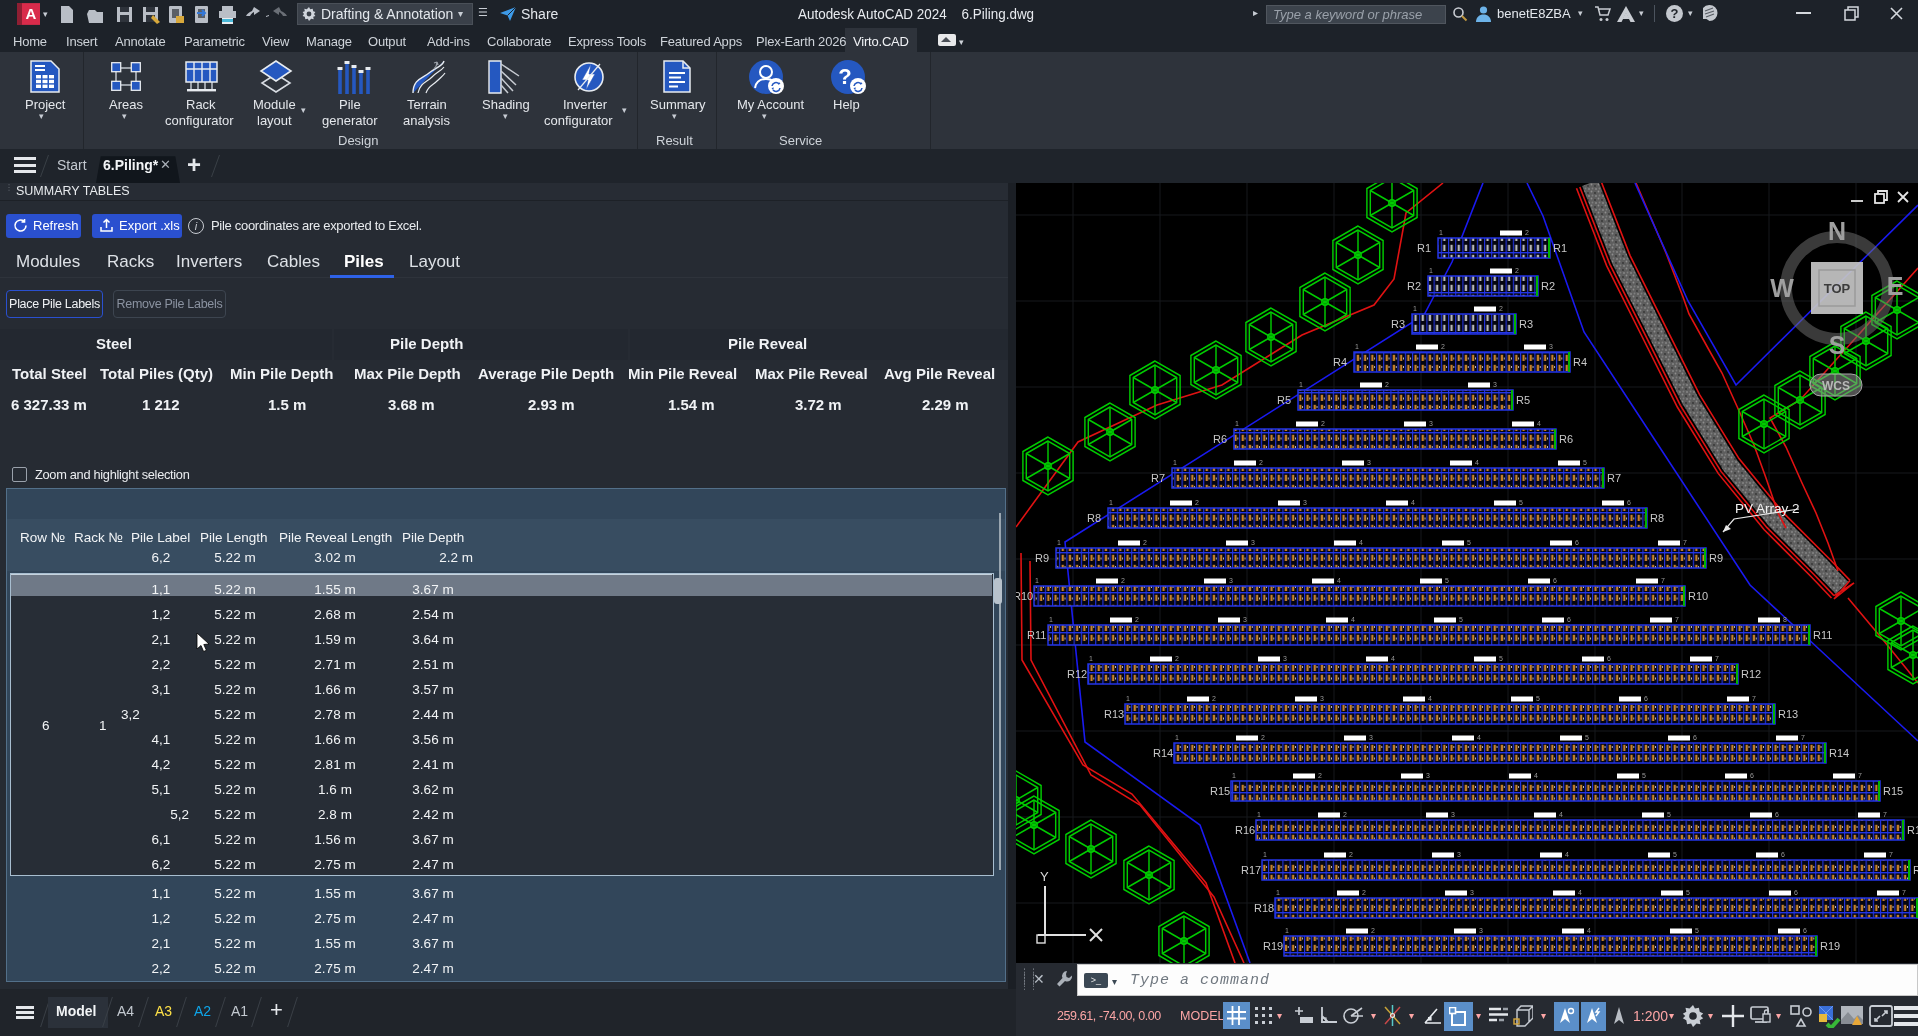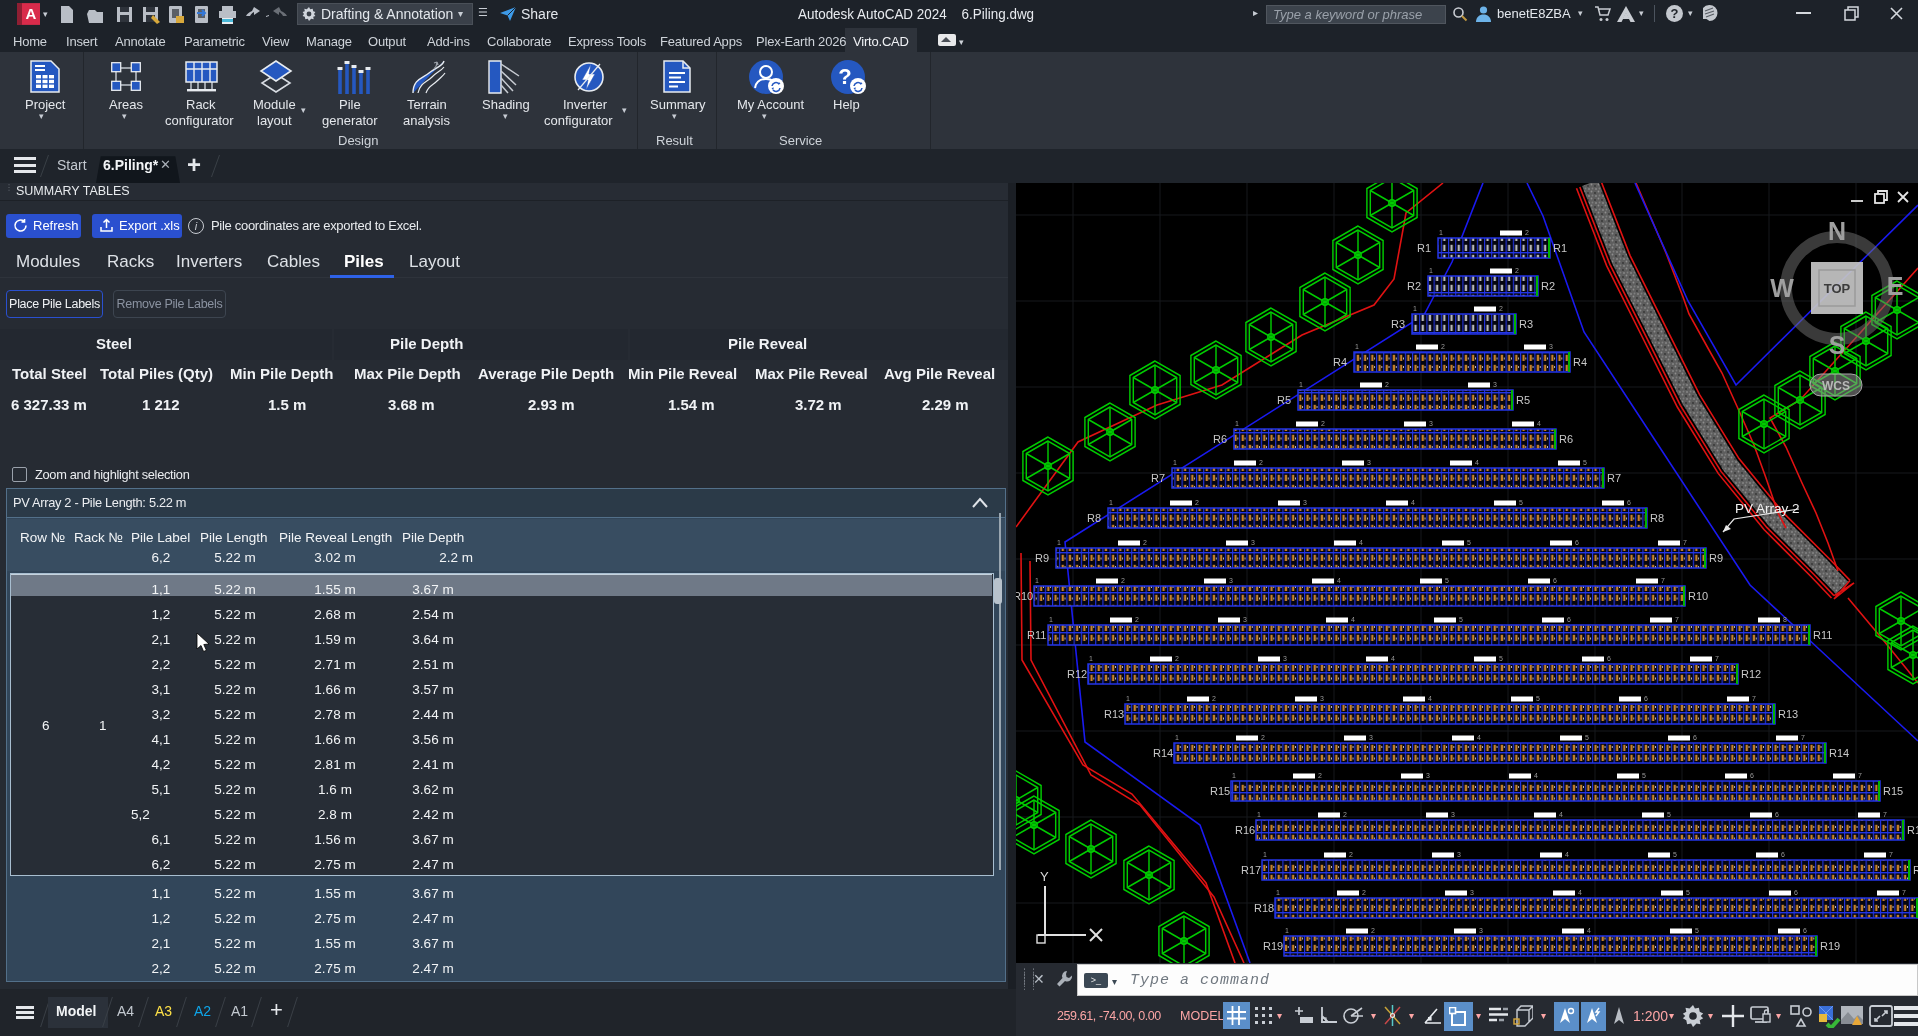--- a/index.html
+++ b/index.html
@@ -296,26 +296,20 @@
 <span class="abs" style="left:268px;top:36px;">1.5 m</span>
 <span class="abs" style="left:388px;top:36px;">3.68 m</span>
 <span class="abs" style="left:528px;top:36px;">2.93 m</span>
 <span class="abs" style="left:668px;top:36px;">1.54 m</span>
 <span class="abs" style="left:795px;top:36px;">3.72 m</span>
 <span class="abs" style="left:922px;top:36px;">2.29 m</span>
 </div>
 <div class="abs" style="left:12px;top:284px;width:15px;height:15px;border:1.5px solid #9aa1ab;border-radius:2px;background:#262b33;"></div>
 <div class="abs nw" style="left:35px;top:284px;font-size:12.8px;letter-spacing:-0.3px;color:#eceef1;">Zoom and highlight selection</div>
 <div class="abs" style="left:6px;top:305px;width:1000px;height:494px;border:1px solid #53708a;background:#32465a;">
-<div class="abs" style="left:0;top:0;width:998px;height:29px;background:#2b3a48;border-bottom:1px solid #53708a;">
-<span class="abs nw" style="left:6px;top:6px;font-size:12.8px;letter-spacing:-0.3px;color:#eceef1;">PV Array 2 - Pile Length: 5.22 m</span>
-<svg class="abs" style="left:965px;top:8px;" width="16" height="12" viewBox="0 0 16 12">
-            <path d="M1 10l7-8 7 8" fill="none" stroke="#dfe3e8" stroke-width="2"></path>
-          </svg>
-</div>
 <div class="abs" style="left:0;top:30px;width:998px;height:28px;font-size:13.5px;color:#f2f4f6;background:#384d61;">
 <span class="abs" style="left:13px;top:11px;">Row №</span>
 <span class="abs" style="left:67px;top:11px;">Rack №</span>
 <span class="abs" style="left:124px;top:11px;">Pile Label</span>
 <span class="abs" style="left:193px;top:11px;">Pile Length</span>
 <span class="abs" style="left:272px;top:11px;">Pile Reveal Length</span>
 <span class="abs" style="left:395px;top:11px;">Pile Depth</span>
 </div>
 <div class="abs" style="left:0;top:58px;width:998px;height:24px;background:#384d61;">
 <div class="abs" style="top:3px;left:0;width:990px;height:20px;font-size:13.5px;color:#f2f4f6;">
@@ -355,21 +349,21 @@
             <span class="abs" style="left:284px;width:80px;text-align:center;">2.71 m</span>
             <span class="abs" style="left:382px;width:80px;text-align:center;">2.51 m</span>
           </div>
 <div class="abs" style="top:108px;left:0;width:990px;height:20px;font-size:13.5px;color:#f2f4f6;">
             <span class="abs" style="left:110px;width:80px;text-align:center;">3,1</span>
             <span class="abs" style="left:184px;width:80px;text-align:center;">5.22 m</span>
             <span class="abs" style="left:284px;width:80px;text-align:center;">1.66 m</span>
             <span class="abs" style="left:382px;width:80px;text-align:center;">3.57 m</span>
           </div>
 <div class="abs" style="top:133px;left:0;width:990px;height:20px;font-size:13.5px;color:#f2f4f6;">
-            <span class="abs" style="left:110px;width:80px;text-align:center;">3,2</span>
+            <span class="abs" style="left:110px;width:80px;text-align:left;">3,2</span>
             <span class="abs" style="left:184px;width:80px;text-align:center;">5.22 m</span>
             <span class="abs" style="left:284px;width:80px;text-align:center;">2.78 m</span>
             <span class="abs" style="left:382px;width:80px;text-align:center;">2.44 m</span>
           </div>
 <div class="abs" style="top:158px;left:0;width:990px;height:20px;font-size:13.5px;color:#f2f4f6;">
             <span class="abs" style="left:110px;width:80px;text-align:center;">4,1</span>
             <span class="abs" style="left:184px;width:80px;text-align:center;">5.22 m</span>
             <span class="abs" style="left:284px;width:80px;text-align:center;">1.66 m</span>
             <span class="abs" style="left:382px;width:80px;text-align:center;">3.56 m</span>
           </div>
@@ -379,21 +373,21 @@
             <span class="abs" style="left:284px;width:80px;text-align:center;">2.81 m</span>
             <span class="abs" style="left:382px;width:80px;text-align:center;">2.41 m</span>
           </div>
 <div class="abs" style="top:208px;left:0;width:990px;height:20px;font-size:13.5px;color:#f2f4f6;">
             <span class="abs" style="left:110px;width:80px;text-align:center;">5,1</span>
             <span class="abs" style="left:184px;width:80px;text-align:center;">5.22 m</span>
             <span class="abs" style="left:284px;width:80px;text-align:center;">1.6 m</span>
             <span class="abs" style="left:382px;width:80px;text-align:center;">3.62 m</span>
           </div>
 <div class="abs" style="top:233px;left:0;width:990px;height:20px;font-size:13.5px;color:#f2f4f6;">
-            <span class="abs" style="left:120px;width:80px;text-align:left;">5,2</span>
+            <span class="abs" style="left:98px;width:80px;text-align:right;">5,2</span>
             <span class="abs" style="left:184px;width:80px;text-align:center;">5.22 m</span>
             <span class="abs" style="left:284px;width:80px;text-align:center;">2.8 m</span>
             <span class="abs" style="left:382px;width:80px;text-align:center;">2.42 m</span>
           </div>
 <div class="abs" style="top:258px;left:0;width:990px;height:20px;font-size:13.5px;color:#f2f4f6;">
             <span class="abs" style="left:110px;width:80px;text-align:center;">6,1</span>
             <span class="abs" style="left:184px;width:80px;text-align:center;">5.22 m</span>
             <span class="abs" style="left:284px;width:80px;text-align:center;">1.56 m</span>
             <span class="abs" style="left:382px;width:80px;text-align:center;">3.67 m</span>
           </div>

